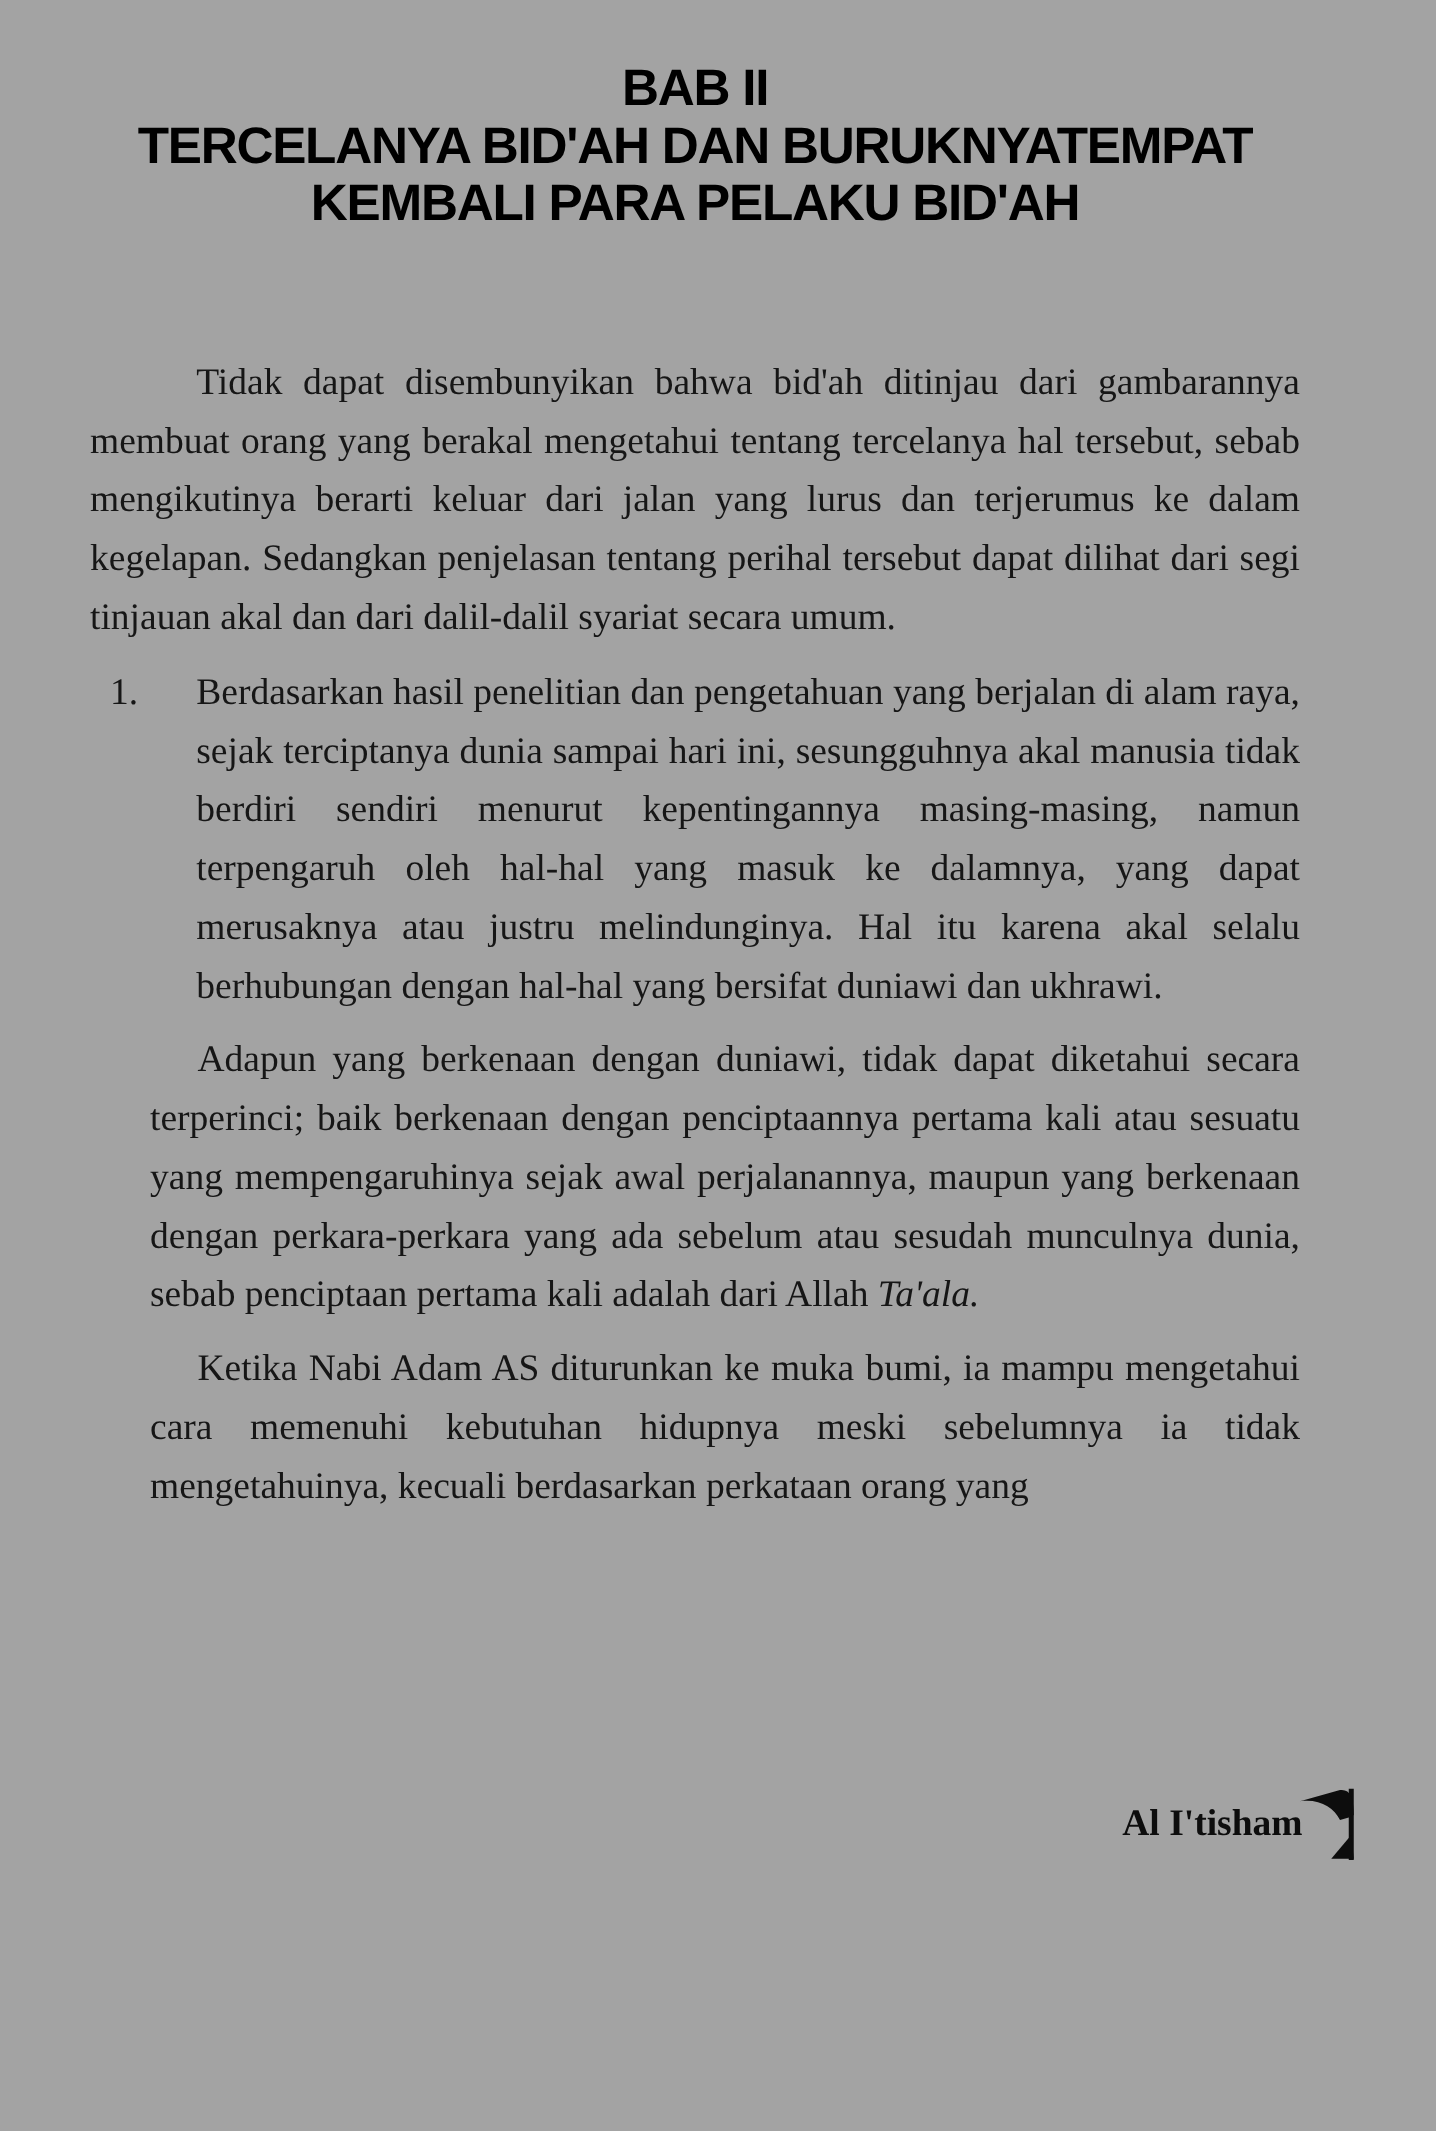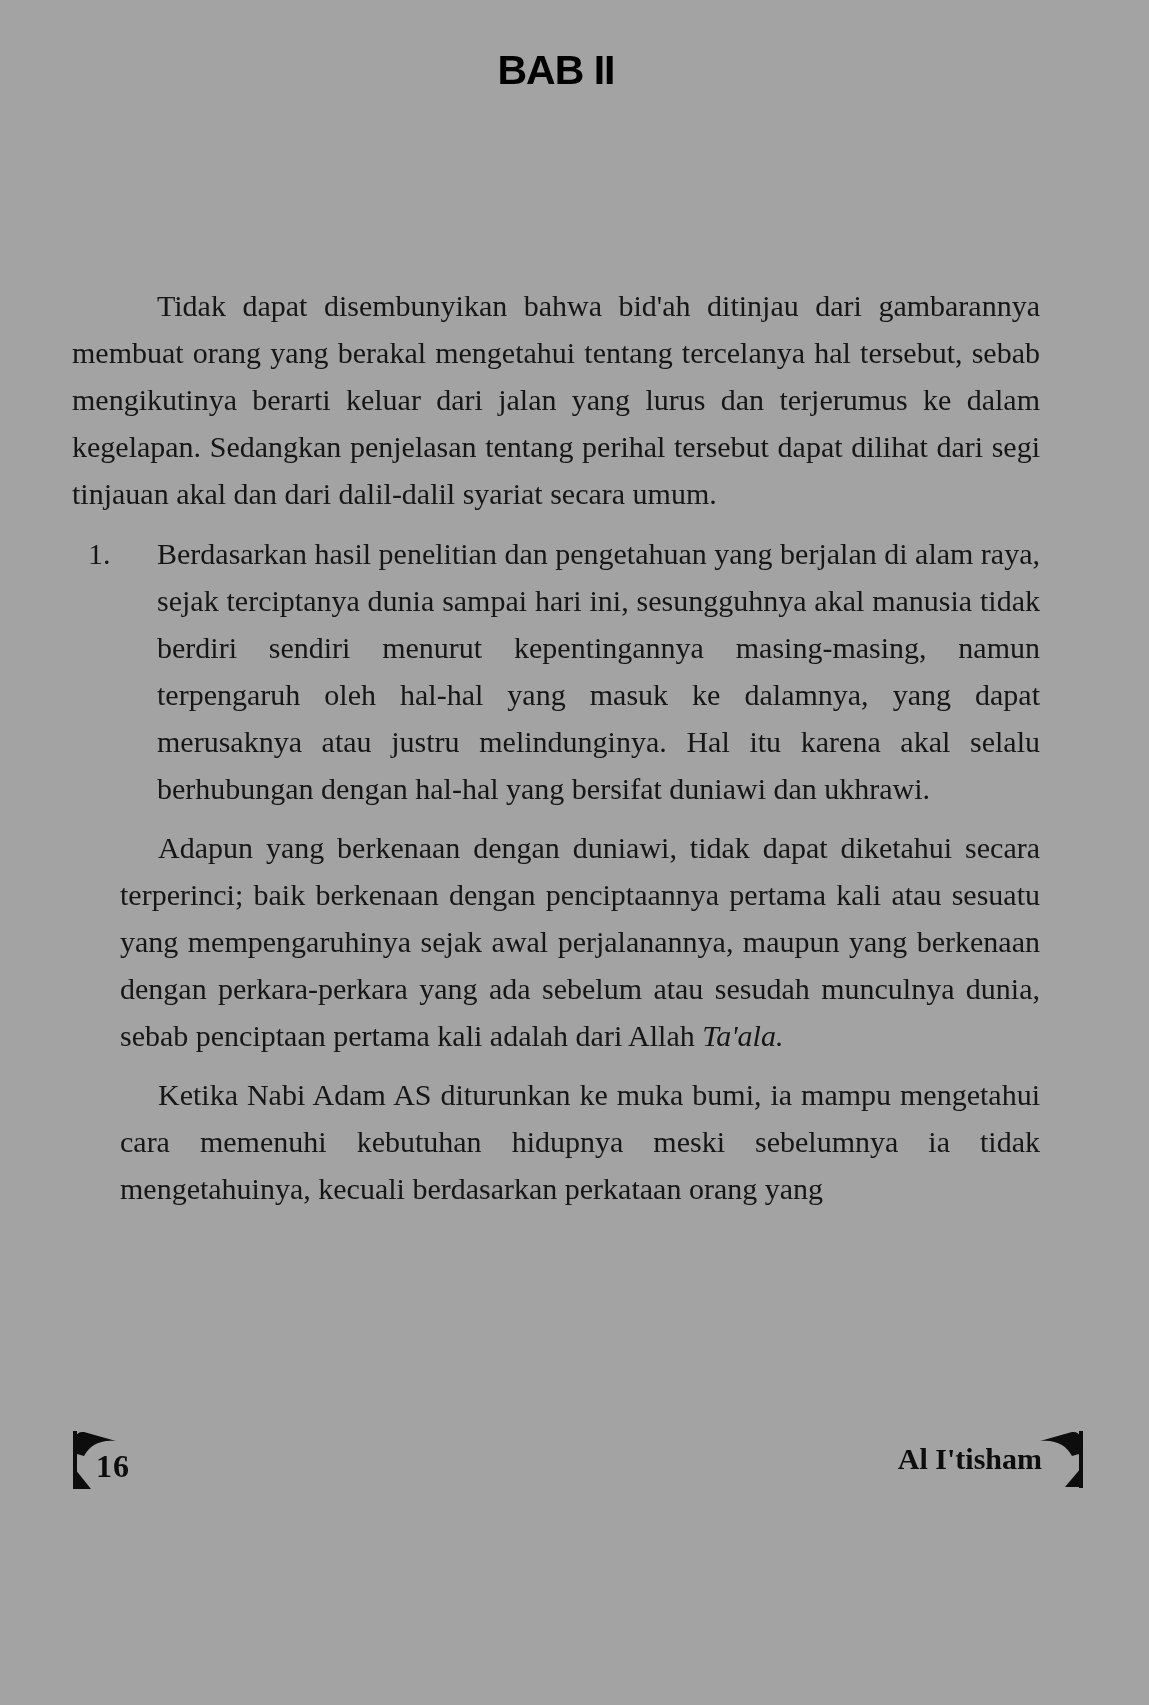--- a/index.html
+++ b/index.html
@@ -97,46 +97,40 @@
     white-space:nowrap;
   }
 </style>
 </head>
 <body>
 
 <div class="page">
 
   <div class="title-block">
     <div class="title-line">BAB II</div>
+    <div class="title-line">TERCELANYA BID'AH DAN BURUKNYATEMPAT</div>
+    <div class="title-line">KEMBALI PARA PELAKU BID'AH</div>
   </div>
 
   <div class="body-block">
 
     <p class="para para-indent">Tidak dapat disembunyikan bahwa bid'ah ditinjau dari gambarannya membuat orang yang berakal mengetahui tentang tercelanya hal tersebut, sebab mengikutinya berarti keluar dari jalan yang lurus dan terjerumus ke dalam kegelapan. Sedangkan penjelasan tentang perihal tersebut dapat dilihat dari segi tinjauan akal dan dari dalil-dalil syariat secara umum.</p>
 
 
     <div class="list-item">
       <span class="list-number">1.</span>
       <span>Berdasarkan hasil penelitian dan pengetahuan yang berjalan di alam raya, sejak terciptanya dunia sampai hari ini, sesungguhnya akal manusia tidak berdiri sendiri menurut kepentingannya masing-masing, namun terpengaruh oleh hal-hal yang masuk ke dalamnya, yang dapat merusaknya atau justru melindunginya. Hal itu karena akal selalu berhubungan dengan hal-hal yang bersifat duniawi dan ukhrawi.</span>
     </div>
 
     <p class="para inner-para"><span>Adapun yang berkenaan dengan duniawi, tidak dapat diketahui secara terperinci; baik berkenaan dengan penciptaannya pertama kali atau sesuatu yang mempengaruhinya sejak awal perjalanannya, maupun yang berkenaan dengan perkara-perkara yang ada sebelum atau sesudah munculnya dunia, sebab penciptaan pertama kali adalah dari Allah </span><span class="italic">Ta'ala.</span></p>
 
     <p class="para inner-para">Ketika Nabi Adam AS diturunkan ke muka bumi, ia mampu mengetahui cara memenuhi kebutuhan hidupnya meski sebelumnya ia tidak mengetahuinya, kecuali berdasarkan perkataan orang yang</p>
 
   </div>
 
-  <div class="footer-left">
-    <svg class="ornament" width="46" height="62" viewBox="0 0 46 62">
-      <rect x="1" y="3" width="4" height="57" fill="#0d0d0d"></rect>
-      <path d="M1,24 C1,10 4,3 12,4 L44,13 C28,11 17,18 12,28 L5,26 Z" fill="#0d0d0d"></path>
-      <path d="M1,61 L19,61 L3,41 Z" fill="#0d0d0d"></path>
-    </svg>
-    <span class="page-number">16</span>
-  </div>
 
   <div class="footer-right">
     <span class="book-mark">Al I'tisham</span>
     <svg class="ornament" width="46" height="62" viewBox="0 0 46 62">
       <rect x="41" y="5" width="4" height="57" fill="#0d0d0d"></rect>
       <path d="M45,26 C45,12 42,5 34,6 L2,15 C18,13 29,20 34,30 L41,28 Z" fill="#0d0d0d"></path>
       <path d="M45,61 L27,61 L43,42 Z" fill="#0d0d0d"></path>
     </svg>
   </div>
 

